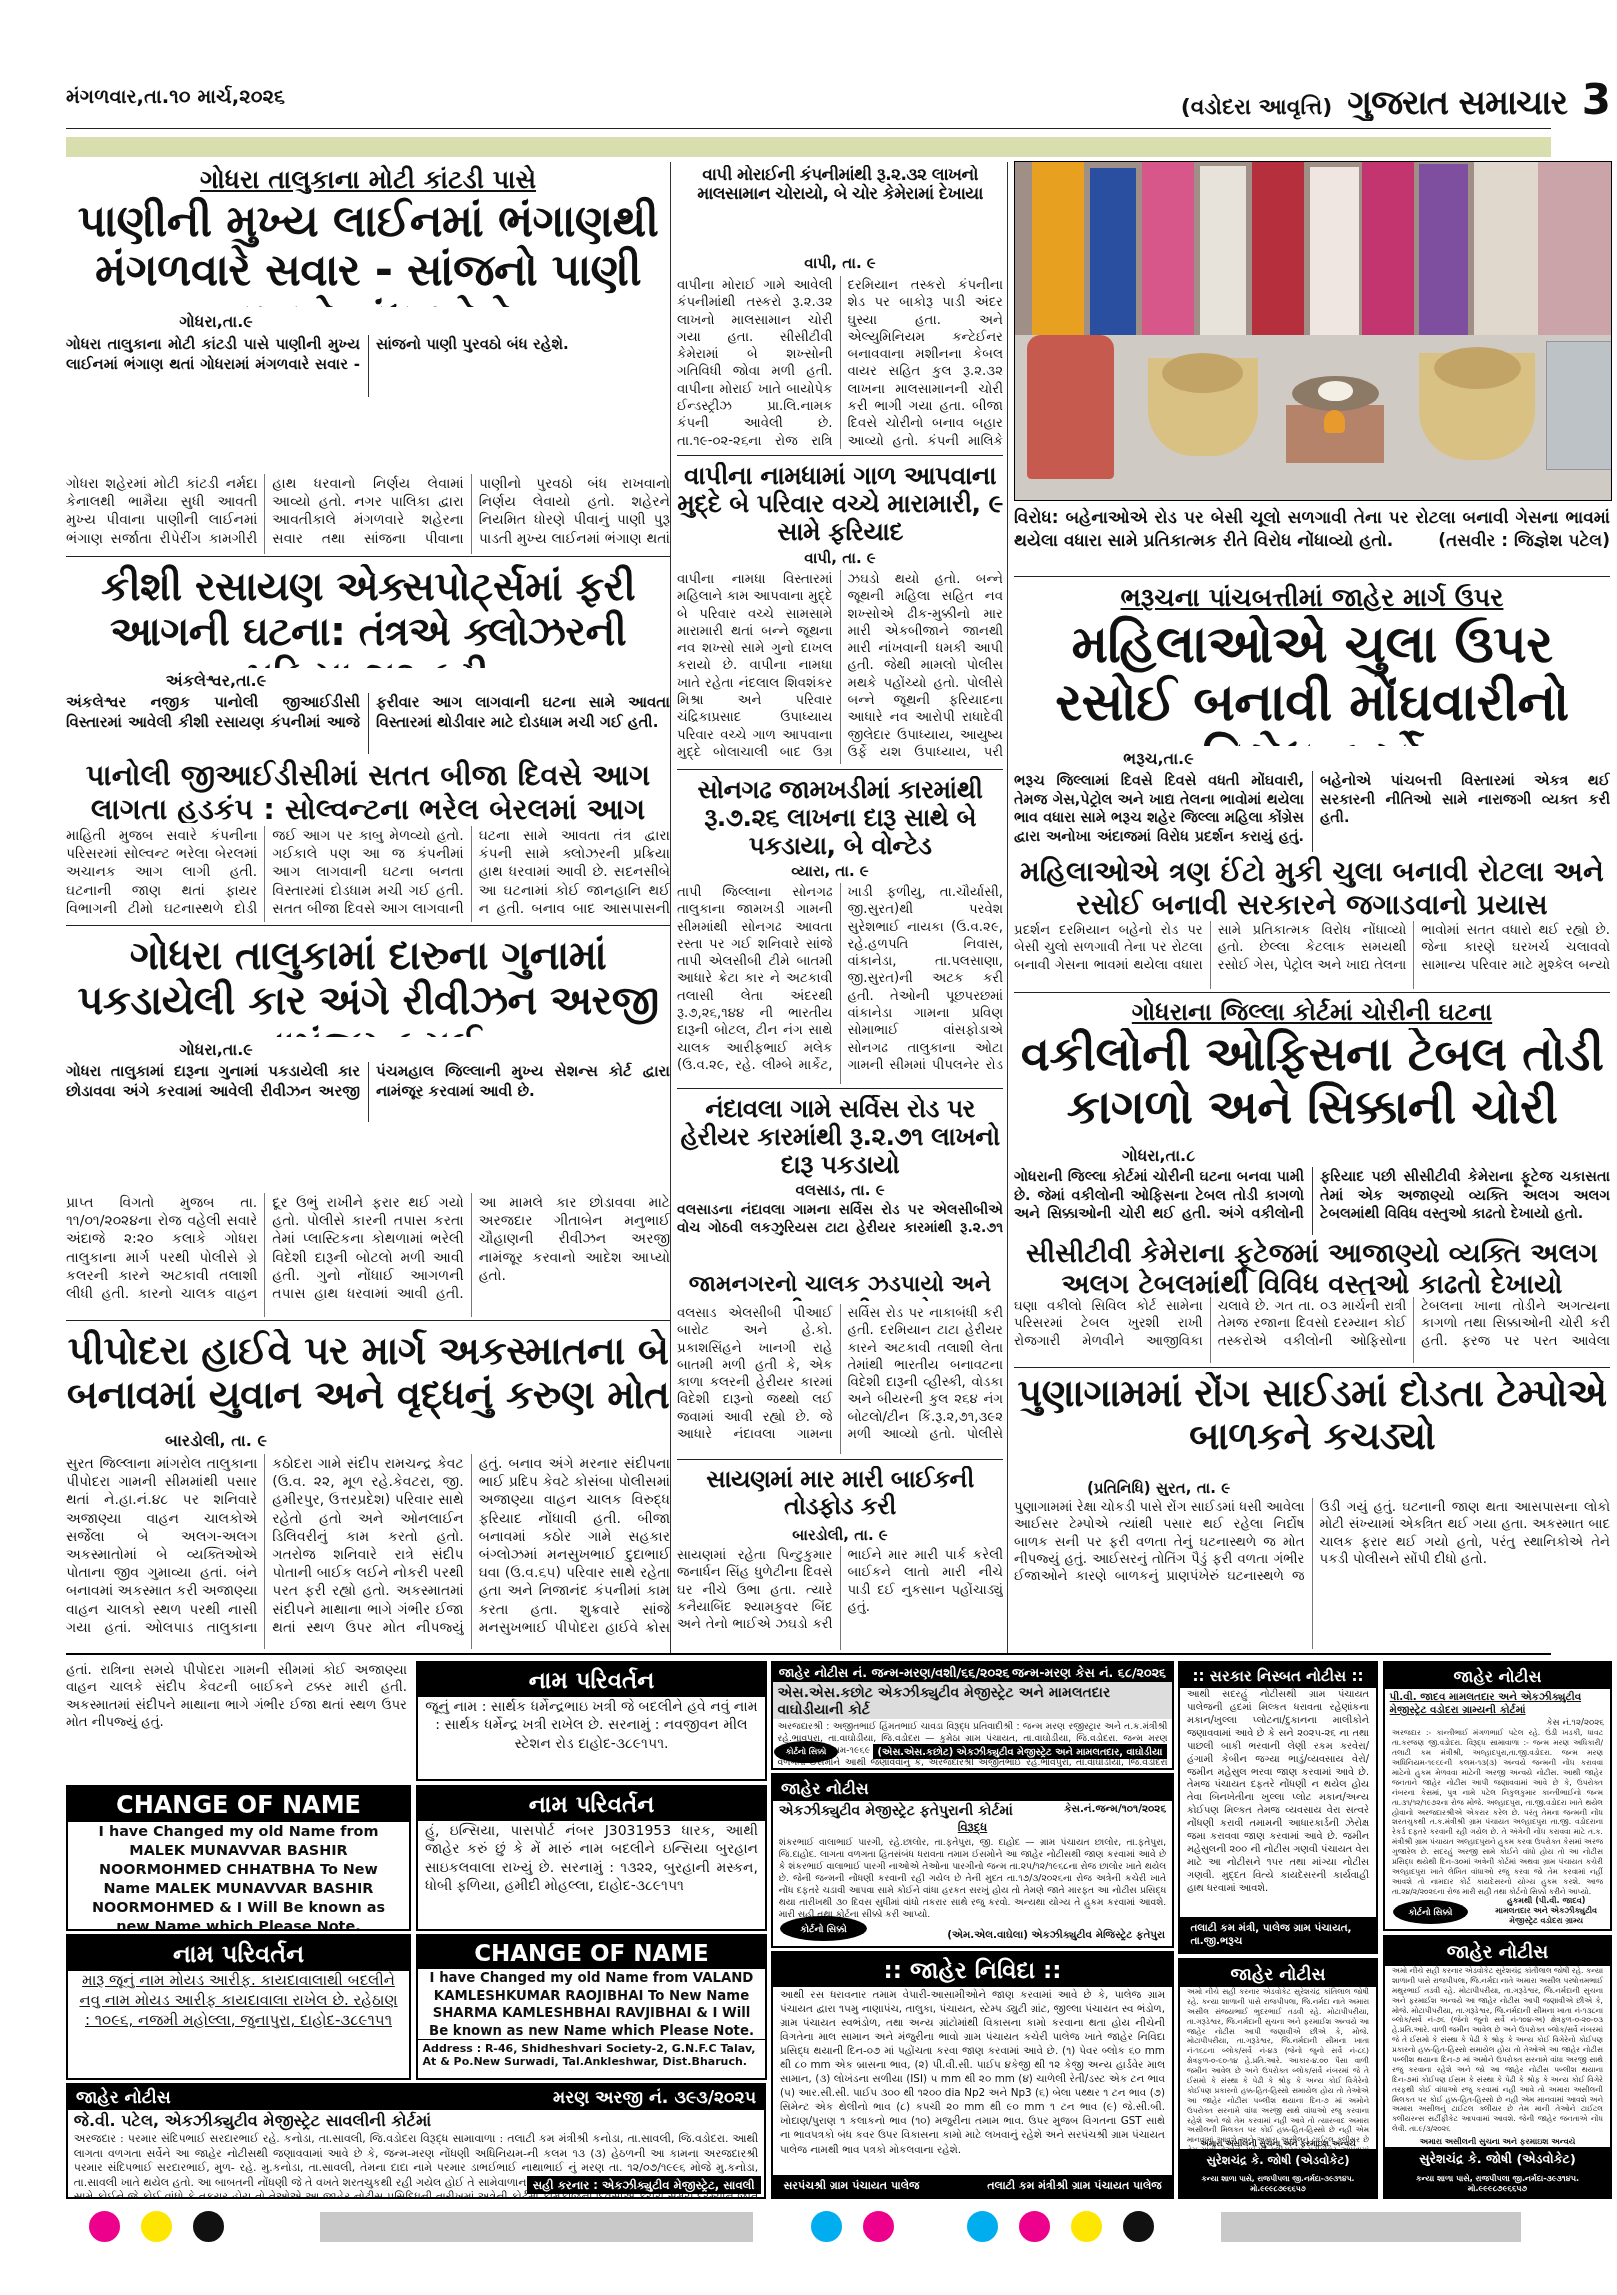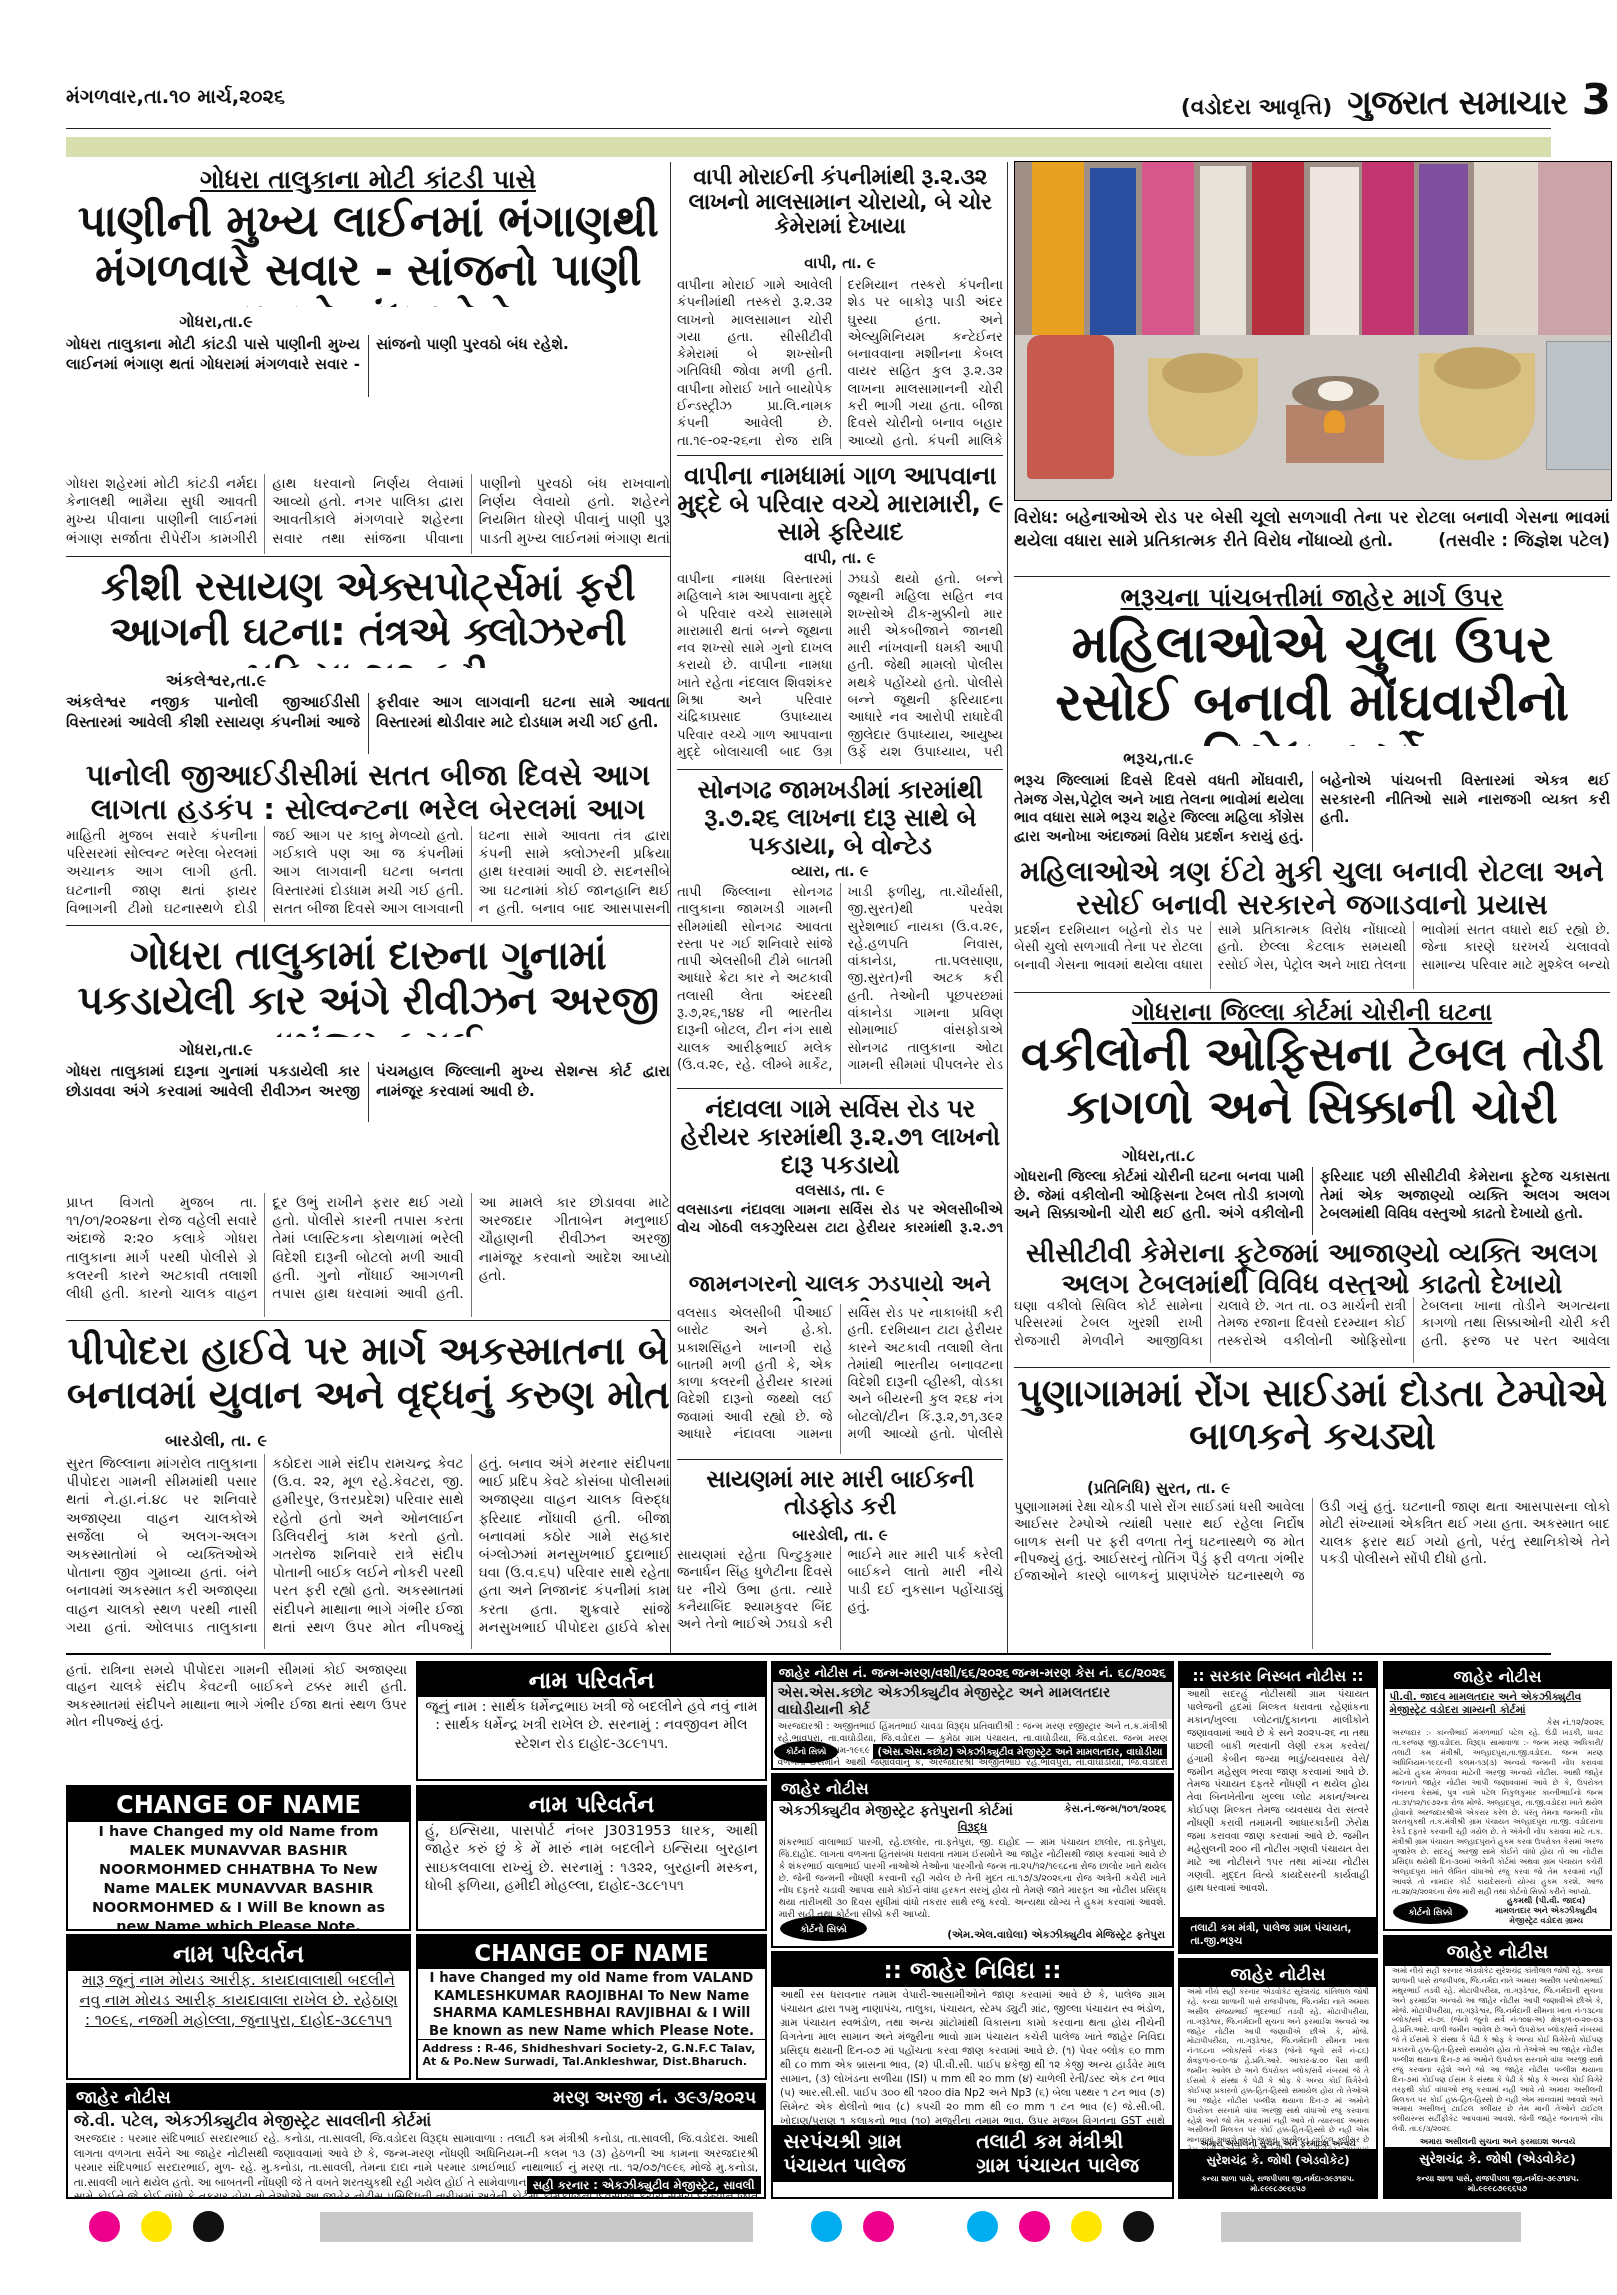--- a/index.html
+++ b/index.html
@@ -60,21 +60,21 @@
   <div class="abs headline" style="left:66px;top:933px;width:604px;height:104px;font-size:40px;">ગોધરા તાલુકામાં દારુના ગુનામાં પકડાયેલી કાર અંગે રીવીઝન અરજી નામંજૂર કરાઈ</div>
   <div class="abs dateline" style="left:66px;top:1040px;width:300px;height:19.6px;font-size:16px;">ગોધરા,તા.૯</div>
   <div class="abs lead cols2" style="left:66px;top:1062px;width:604px;height:60px;font-size:15px;">ગોધરા તાલુકામાં દારૂના ગુનામાં પકડાયેલી કાર છોડાવવા અંગે કરવામાં આવેલી રીવીઝન અરજી પંચમહાલ જિલ્લાની મુખ્ય સેશન્સ કોર્ટ દ્વારા નામંજૂર કરવામાં આવી છે.</div>
   <div class="abs body-txt cols3" style="left:66px;top:1193px;width:604px;height:124px;font-size:14px;">પ્રાપ્ત વિગતો મુજબ તા. ૧૧/૦૧/૨૦૨૪ના રોજ વહેલી સવારે અંદાજે ૨:૨૦ કલાકે ગોધરા તાલુકાના માર્ગ પરથી પોલીસે ગ્રે કલરની કારને અટકાવી તલાશી લીધી હતી. કારનો ચાલક વાહન દૂર ઉભું રાખીને ફરાર થઈ ગયો હતો. પોલીસે કારની તપાસ કરતા તેમાં પ્લાસ્ટિકના કોથળામાં ભરેલી વિદેશી દારૂની બોટલો મળી આવી હતી. ગુનો નોંધાઈ આગળની તપાસ હાથ ધરવામાં આવી હતી. આ મામલે કાર છોડાવવા માટે અરજદાર ગીતાબેન મનુભાઈ ચૌહાણની રીવીઝન અરજી નામંજૂર કરવાનો આદેશ આપ્યો હતો.</div>
   <div class="hr-thin" style="left:66px;top:1320px;width:604px;"></div>
 
   <div class="abs headline" style="left:66px;top:1329px;width:604px;height:99px;font-size:39px;">પીપોદરા હાઈવે પર માર્ગ અકસ્માતના બે બનાવમાં યુવાન અને વૃદ્ધનું કરુણ મોત</div>
   <div class="abs dateline" style="left:66px;top:1431px;width:300px;height:19.6px;font-size:16px;">બારડોલી, તા. ૯</div>
   <div class="abs body-txt cols3" style="left:66px;top:1454px;width:604px;height:195px;font-size:14px;">સુરત જિલ્લાના માંગરોલ તાલુકાના પીપોદરા ગામની સીમમાંથી પસાર થતાં ને.હા.નં.૪૮ પર શનિવારે અજાણ્યા વાહન ચાલકોએ સર્જેલા બે અલગ-અલગ અકસ્માતોમાં બે વ્યક્તિઓએ પોતાના જીવ ગુમાવ્યા હતાં. બંને બનાવમાં અકસ્માત કરી અજાણ્યા વાહન ચાલકો સ્થળ પરથી નાસી ગયા હતાં. ઓલપાડ તાલુકાના કઠોદરા ગામે સંદીપ રામચન્દ્ર કેવટ (ઉ.વ. ૨૨, મૂળ રહે.કેવટરા, જી. હમીરપુર, ઉત્તરપ્રદેશ) પરિવાર સાથે રહેતો હતો અને ઓનલાઈન ડિલિવરીનું કામ કરતો હતો. ગતરોજ શનિવારે રાત્રે સંદીપ પોતાની બાઈક લઈને નોકરી પરથી પરત ફરી રહ્યો હતો. અકસ્માતમાં સંદીપને માથાના ભાગે ગંભીર ઈજા થતાં સ્થળ ઉપર મોત નીપજ્યું હતું. બનાવ અંગે મરનાર સંદીપના ભાઈ પ્રદિપ કેવટે કોસંબા પોલીસમાં અજાણ્યા વાહન ચાલક વિરુદ્ધ ફરિયાદ નોંધાવી હતી. બીજા બનાવમાં કઠોર ગામે સહકાર બંગ્લોઝમાં મનસુખભાઈ દુદાભાઈ ઘવા (ઉ.વ.૬૫) પરિવાર સાથે રહેતા હતા અને નિજાનંદ કંપનીમાં કામ કરતા હતા. શુક્રવારે સાંજે મનસુખભાઈ પીપોદરા હાઈવે ક્રોસ કરી રહ્યા હતા અને તે સમયે પુરઝડપે આવેલા અજાણ્યા વાહને અડફેટે લેતાં શરીરે ગંભીર ઈજા અને ફ્રેક્ચર થયા હતા. મનસુખભાઈને સારવાર માટે સુરત સ્મીમેર હોસ્પિટલમાં દાખલ કર્યા હતા. જ્યાં સારવાર દરમિયાન ફરજ પરના ડોક્ટરે મનસુખભાઈને મૃત જાહેર કર્યા હતાં.</div>
 
-  <div class="abs headline" style="left:677px;top:165px;width:326px;height:85px;font-size:22px;">વાપી મોરાઈની કંપનીમાંથી રૂ.૨.૩૨ લાખનો માલસામાન ચોરાયો, બે ચોર કેમેરામાં દેખાયા</div>
+  <div class="abs headline" style="left:677px;top:165px;width:326px;height:85px;font-size:17px;">વાપી મોરાઈની કંપનીમાંથી રૂ.૨.૩૨ લાખનો માલસામાન ચોરાયો, બે ચોર કેમેરામાં દેખાયા</div>
   <div class="abs dateline" style="left:677px;top:254px;width:326px;height:18.5px;font-size:15px;">વાપી, તા. ૯</div>
   <div class="abs body-txt cols2" style="left:677px;top:276px;width:326px;height:173px;font-size:13.3px;">વાપીના મોરાઈ ગામે આવેલી કંપનીમાંથી તસ્કરો રૂ.૨.૩૨ લાખનો માલસામાન ચોરી ગયા હતા. સીસીટીવી કેમેરામાં બે શખ્સોની ગતિવિધી જોવા મળી હતી. વાપીના મોરાઈ ખાતે બાયોપેક ઈન્ડસ્ટ્રીઝ પ્રા.લિ.નામક કંપની આવેલી છે. તા.૧૯-૦૨-૨૬ના રોજ રાત્રિ દરમિયાન તસ્કરો કંપનીના શેડ પર બાકોરૂ પાડી અંદર ઘુસ્યા હતા. અને એલ્યુમિનિયમ કન્ટેઈનર બનાવવાના મશીનના કેબલ વાયર સહિત કુલ રૂ.૨.૩૨ લાખના માલસામાનની ચોરી કરી ભાગી ગયા હતા. બીજા દિવસે ચોરીનો બનાવ બહાર આવ્યો હતો. કંપની માલિકે સીસીટીવી કેમેરામાં ચકાસણી કરતા બે શખ્સોની ગતિવિધી જોવા મળી હતી. ચોરીના બનાવ અંગે અંદરો અંદર તપાસ કરી હતી. બનાવ અંગે વીમા કંપનીને જાણ કરતા ફરિયાદની કોપી રજૂ કરવા જણાવતા મોડેમોડે કંપની માલિકે વાપી ટાઉન પોલીસમાં ફરિયાદ નોંધાવી છે.</div>
   <div class="hr-thin" style="left:677px;top:455px;width:326px;"></div>
 
   <div class="abs headline" style="left:677px;top:462px;width:326px;height:83px;font-size:25px;">વાપીના નામધામાં ગાળ આપવાના મુદ્દે બે પરિવાર વચ્ચે મારામારી, ૯ સામે ફરિયાદ</div>
   <div class="abs dateline" style="left:677px;top:549px;width:326px;height:18.5px;font-size:15px;">વાપી, તા. ૯</div>
   <div class="abs body-txt cols2" style="left:677px;top:570px;width:326px;height:194px;font-size:13.3px;">વાપીના નામધા વિસ્તારમાં મહિલાને કામ આપવાના મુદ્દે બે પરિવાર વચ્ચે સામસામે મારામારી થતાં બન્ને જૂથના નવ શખ્સો સામે ગુનો દાખલ કરાયો છે. વાપીના નામધા ખાતે રહેતા નંદલાલ શિવશંકર મિશ્રા અને પરિવાર ચંદ્રિકાપ્રસાદ ઉપાધ્યાય પરિવાર વચ્ચે ગાળ આપવાના મુદ્દે બોલાચાલી બાદ ઉગ્ર ઝઘડો થયો હતો. બન્ને જૂથની મહિલા સહિત નવ શખ્સોએ ઢીક-મુક્કીનો માર મારી એકબીજાને જાનથી મારી નાંખવાની ધમકી આપી હતી. જેથી મામલો પોલીસ મથકે પહોંચ્યો હતો. પોલીસે બન્ને જૂથની ફરિયાદના આધારે નવ આરોપી રાધાદેવી જીલેદાર ઉપાધ્યાય, આયુષ્ય ઉર્ફે યશ ઉપાધ્યાય, પરી ઉપાધ્યાય અને જીલેદાર ઉપાધ્યાય, નંદલાલ મિશ્રા, શશીકલા મિશ્રા, અંશુમન મિશ્રા અને અંજલી મિશ્રા સામે ગુનો નોંધી વધુ તપાસ હાથ ધરી છે.</div>
   <div class="hr-thin" style="left:677px;top:769px;width:326px;"></div>
 
   <div class="abs headline" style="left:677px;top:776px;width:326px;height:83px;font-size:25px;">સોનગઢ જામખડીમાં કારમાંથી રૂ.૭.૨૬ લાખના દારૂ સાથે બે પકડાયા, બે વોન્ટેડ</div>
@@ -213,21 +213,21 @@
     <div class="adbody" style="font-size:9.2px;padding:1.2px 5.8px;">શંકરભાઈ વાલાભાઈ પારગી, રહે.છાલોર, તા.ફતેપુરા, જી. દાહોદ — ગ્રામ પંચાયત છાલોર, તા.ફતેપુરા, જિ.દાહોદ. લાગતા વળગતા હિતસંબંધ ધરાવતા તમામ ઈસમોને આ જાહેર નોટીસથી જાણ કરવામાં આવે છે કે શંકરભાઈ વાલાભાઈ પારગી નાઓએ તેઓના પારગીનો જન્મ તા.૨૫/૧૨/૧૯૬૮ના રોજ છાલોર ખાતે થયેલ છે. જેની જન્મની નોંધણી કરવાની રહી ગયેલ છે તેની મુદત તા.૧૭/૩/૨૦૨૬ના રોજ અત્રેની કચેરી ખાતે નોંધ દફતરે ચડાવી આપવા સામે કોઈને વાંધા હરકત સરખું હોય તો તેમણે જાતે મારફત આ નોટીસ પ્રસિદ્ધ થયા તારીખથી ૩૦ દિવસ સુધીમાં વાંધો તકરાર સાથે રજુ કરવો. અન્યથા યોગ્ય તે હુકમ કરવામાં આવશે. મારી સહી તથા કોર્ટના સીક્કો કરી આપ્યો.</div>
     <div class="abs" style="left:7px;bottom:4.6px;">
       <span class="seal" style="width:87px;height:25.4px;border-radius:50%;font-size:9.2px;">કોર્ટનો સિક્કો</span>
     </div>
     <div class="abs" style="right:7px;bottom:4.6px;font-weight:bold;font-size:10.4px;text-align:right;">(એમ.એલ.વાઘેલા) એકઝીક્યુટીવ મેજિસ્ટ્રેટ ફતેપુરા</div>
   </div>
 
   <div class="adbox" style="left:771px;top:1951px;width:399px;height:244px;">
     <div class="adhead" style="font-size:23px;">:: જાહેર નિવિદા ::</div>
     <div class="adbody" style="font-size:10.4px;line-height:1.35;">આથી રસ ધરાવનાર તમામ વેપારી-આસામીઓને જાણ કરવામાં આવે છે કે, પાલેજ ગ્રામ પંચાયત દ્વારા ૧૫મુ નાણાપંચ, તાલુકા, પંચાયત, સ્ટેમ્પ ડ્યુટી ગ્રાંટ, જીલ્લા પંચાયત સ્વ ભંડોળ, ગ્રામ પંચાયત સ્વભંડોળ, તથા અન્ય ગ્રાંટોમાંથી વિકાસના કામો કરવાના થતા હોય નીચેની વિગતેના માલ સામાન અને મંજુરીના ભાવો ગ્રામ પંચાયત કચેરી પાલેજ ખાતે જાહેર નિવિદા પ્રસિદ્ધ થયાની દિન-૦૭ માં પહોંચતા કરવા જાણ કરવામાં આવે છે. (૧) પેવર બ્લોક ૬૦ mm થી ૮૦ mm એક બ્રાસના ભાવ, (૨) પી.વી.સી. પાઈપ ૪કેજી થી ૧૨ કેજી અન્ય હાર્ડવેર માલ સામાન, (૩) લોખંડના સળીયા (ISI) ૫ mm થી ૨૦ mm (૪) ચાળેલી રેતી/ડસ્ટ એક ટન ભાવ (૫) આર.સી.સી. પાઈપ ૩૦૦ થી ૧૨૦૦ dia Np2 અને Np3 (૬) બેલા પથ્થર ૧ ટન ભાવ (૭) સિમેન્ટ એક થેલીનો ભાવ (૮) કપચી ૨૦ mm થી ૯૦ mm ૧ ટન ભાવ (૯) જે.સી.બી. ખોદાણ/પુરાણ ૧ કલાકનો ભાવ (૧૦) મજુરીના તમામ ભાવ. ઉપર મુજબ વિગતના GST સાથે ના ભાવપત્રકો બંધ કવર ઉપર વિકાસના કામો માટે લખવાનું રહેશે અને સરપંચશ્રી ગ્રામ પંચાયત પાલેજ નામથી ભાવ પત્રકો મોકલવાના રહેશે.</div>
-    <div class="signstrip abs" style="left:0;bottom:15px;width:100%;font-size:20px;box-sizing:border-box;gap:48px;">
+    <div class="signstrip abs" style="left:0;bottom:0;width:100%;font-size:11px;box-sizing:border-box;gap:48px;">
       <span>સરપંચશ્રી ગ્રામ પંચાયત પાલેજ</span>
       <span>તલાટી કમ મંત્રીશ્રી ગ્રામ પંચાયત પાલેજ</span>
     </div>
   </div>
 
   <div class="adbox" style="left:1178px;top:1661px;width:196px;height:289px;">
     <div class="adhead" style="font-size:15px;">:: સરકાર નિસ્બત નોટીસ ::</div>
     <div class="adbody" style="font-size:9.8px;">આથી સદરહું નોટીસથી ગ્રામ પંચાયત પાલેજની હદમાં મિલ્કત ધરાવતા રહેણાંકના મકાન/ખુલ્લા પ્લોટના/દુકાનના માલીકોને જણાવવામાં આવે છે કે સને ૨૦૨૫-૨૬ ના તથા પાછલી બાકી ભરવાની લેણી રકમ કરવેરા/હંગામી કેબીન જગ્યા ભાડું/વ્યવસાય વેરો/જમીન મહેસુલ ભરવા જાણ કરવામાં આવે છે. તેમજ પંચાયત દફતરે નોંધણી ન થયેલ હોય તેવા બિનખેતીના ખુલ્લા પ્લોટ મકાન/અન્ય કોઈપણ મિલ્કત તેમજ વ્યવસાય વેરા સત્વરે નોંધણી કરાવી તમામની આધારકાર્ડની ઝેરોક્ષ જમા કરાવવા જાણ કરવામાં આવે છે. જમીન મહેસુલની ૨૦૦ ની નોટીસ ગણવી પંચાયત વેરા માટે આ નોટીસને ૧૫ર તથા માંગ્યા નોટીસ ગણવી. મુદ્દત વિત્યે કાયદેસરની કાર્યવાહી હાથ ધરવામાં આવશે.</div>
     <div class="signstrip abs" style="left:0;bottom:0;width:100%;font-size:10.4px;box-sizing:border-box;justify-content:center;">
       <span>તલાટી કમ મંત્રી, પાલેજ ગ્રામ પંચાયત, તા.જી.ભરૂચ</span>

